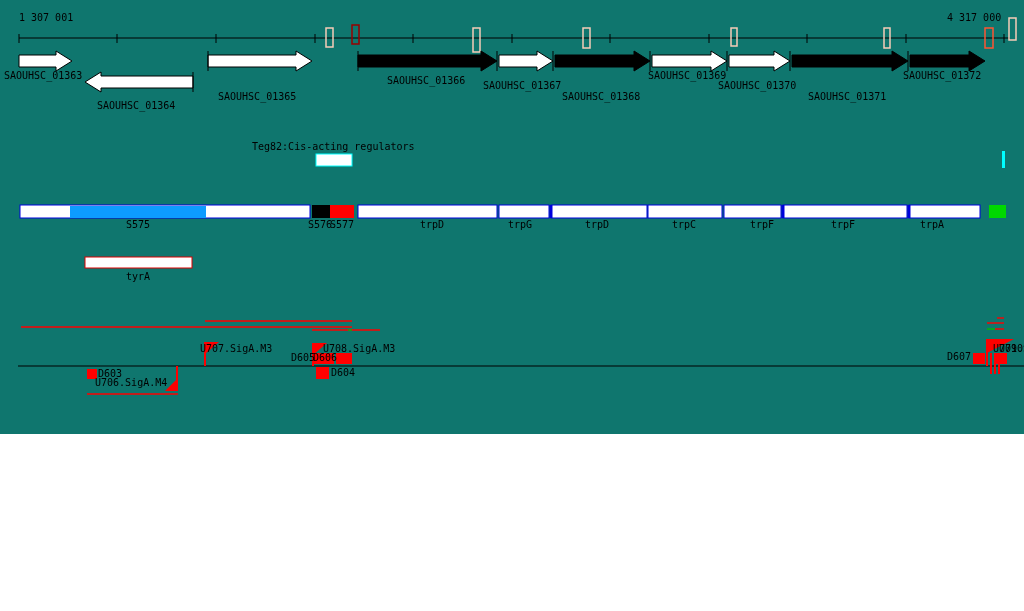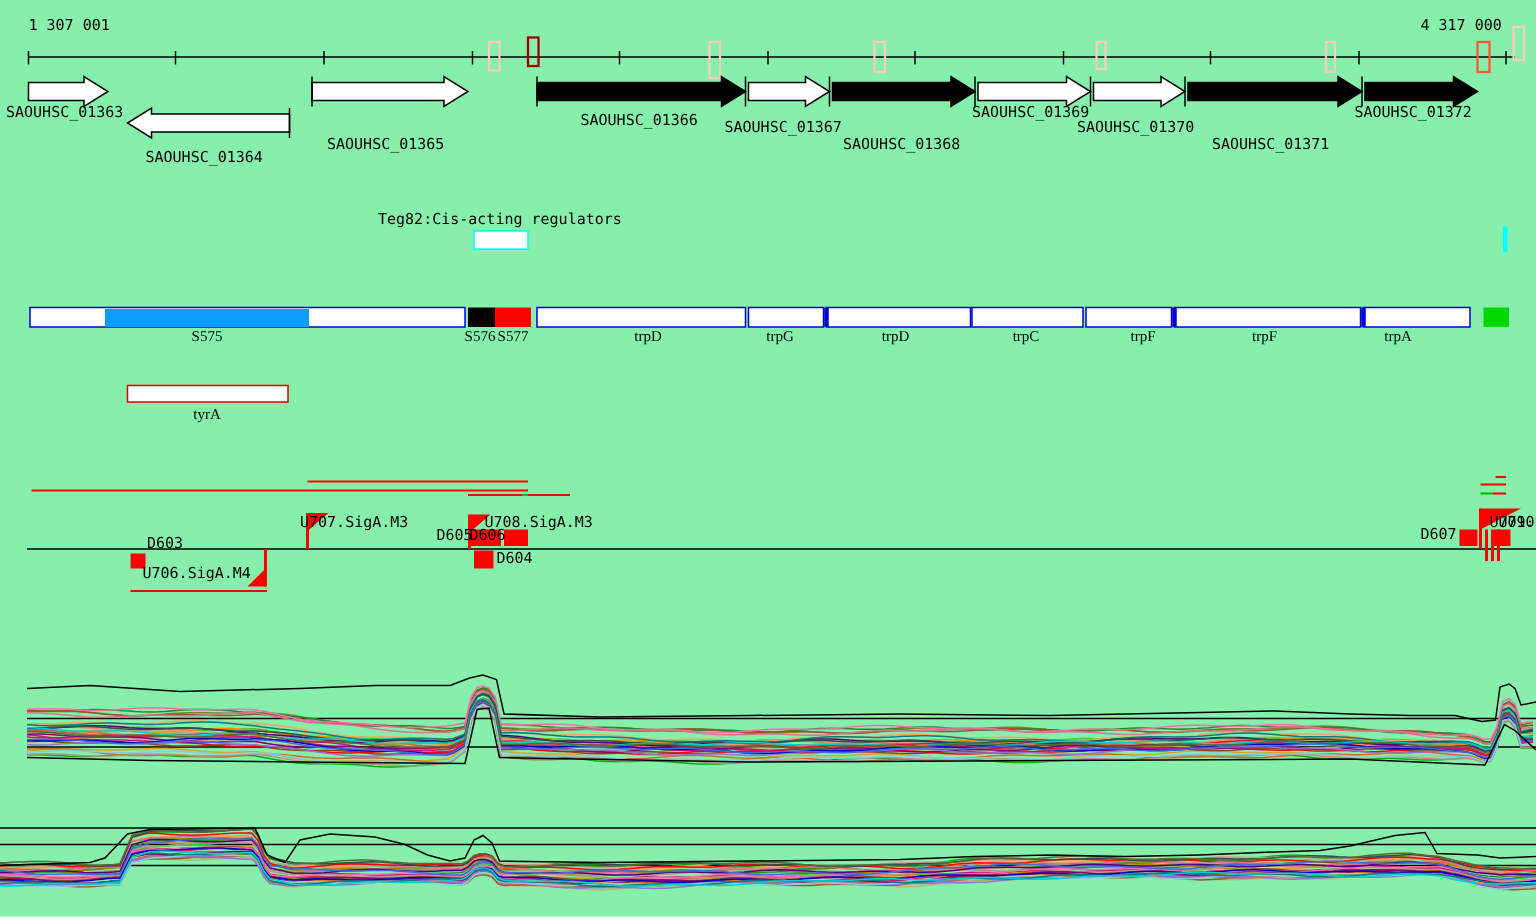--- a/index.html
+++ b/index.html
@@ -1,20 +1,20 @@
 <!DOCTYPE html>
 <html><head>
 <meta charset="utf-8">
 <style>
   html,body{margin:0;padding:0;background:#fff;}
-  #screen{position:relative;width:1024px;height:611px;background:#86efac;overflow:hidden;
+  #screen{position:relative;width:1024px;height:434px;background:#0f766e;overflow:hidden;
           font-family:"DejaVu Sans Mono",monospace;}
   #cv{position:absolute;left:0;top:0;z-index:1;}
   .t{position:absolute;font:10px/10px "DejaVu Sans Mono",monospace;color:#000;white-space:pre;z-index:2;}
-  .tc{transform:translateX(-50%);font-family:Liberation Serif, serif;}
+  .tc{transform:translateX(-50%);}
 </style>
 </head>
 <body>
 
 <div id="screen">
   <svg id="cv" width="1024" height="611">
       <line x1="19" y1="38" x2="1010" y2="38" stroke="#000"></line>
       <line x1="19" y1="34" x2="19" y2="43" stroke="#000"></line>
       <line x1="117" y1="34" x2="117" y2="43" stroke="#000"></line>
       <line x1="216" y1="34" x2="216" y2="43" stroke="#000"></line>
@@ -198,19 +198,19 @@
   <span class="t tc" style="left:762px;top:220px">trpF</span>
   <span class="t tc" style="left:843px;top:220px">trpF</span>
   <span class="t tc" style="left:932px;top:220px">trpA</span>
 
   <span class="t tc" style="left:138px;top:272px">tyrA</span>
 
   <span class="t" style="left:200px;top:344px">U707.SigA.M3</span>
   <span class="t" style="left:291px;top:353px">D605</span>
   <span class="t" style="left:313px;top:353px">D606</span>
   <span class="t" style="left:323px;top:344px">U708.SigA.M3</span>
-  <span class="t" style="left:98px;top:358px">D603</span>
+  <span class="t" style="left:98px;top:369px">D603</span>
   <span class="t" style="left:95px;top:378px">U706.SigA.M4</span>
   <span class="t" style="left:331px;top:368px">D604</span>
   <span class="t" style="left:947px;top:352px">D607</span>
   <span class="t" style="left:993px;top:344px">U709.SigA.M3</span>
   <span class="t" style="left:999px;top:344px">U710</span>
 </div>
 
 </body></html>

